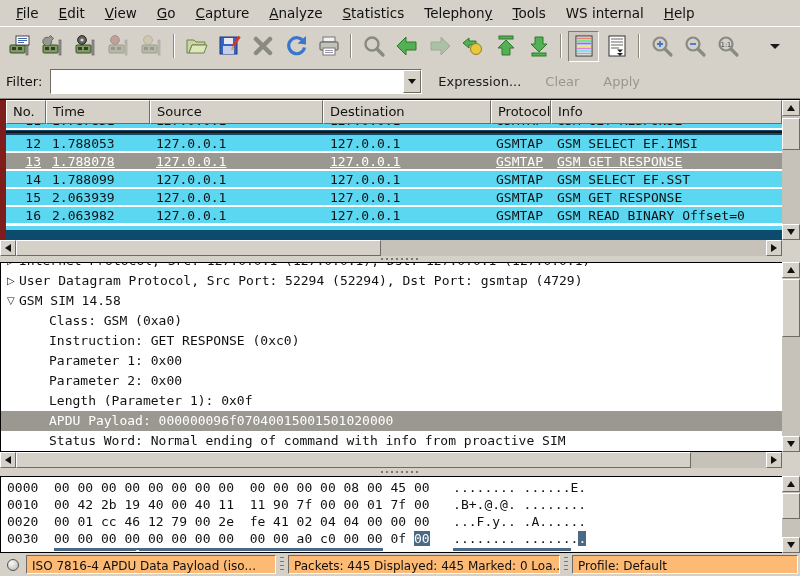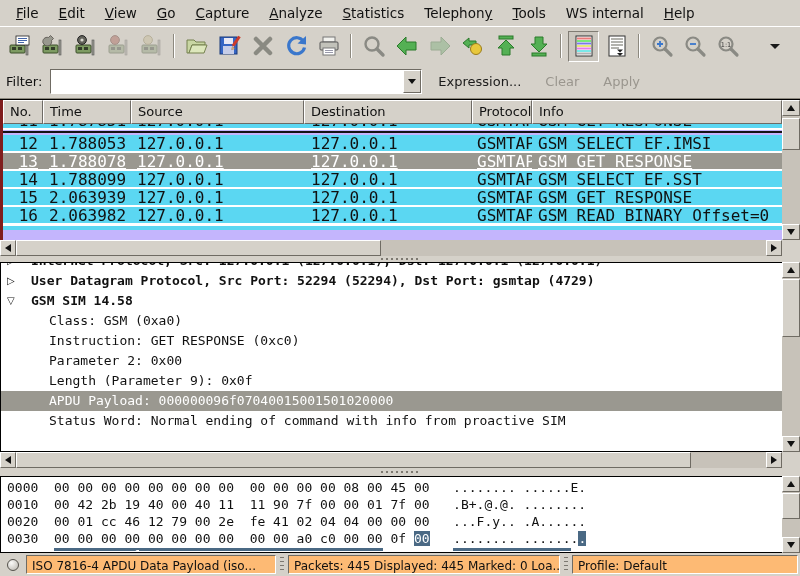--- a/index.html
+++ b/index.html
@@ -46,26 +46,26 @@
   .corner { width:18px; background:#d5d1c9; }
   .tri-up    { width:0;height:0;border-left:4px solid transparent;border-right:4px solid transparent;border-bottom:6px solid #111; }
   .tri-down-b{ width:0;height:0;border-left:4px solid transparent;border-right:4px solid transparent;border-top:6px solid #111; }
   .tri-left  { width:0;height:0;border-top:4px solid transparent;border-bottom:4px solid transparent;border-right:6px solid #111; }
   .tri-right { width:0;height:0;border-top:4px solid transparent;border-bottom:4px solid transparent;border-left:6px solid #111; }
   .tri-down-sm { width:0;height:0;border-left:4px solid transparent;border-right:4px solid transparent;border-top:5px solid #111; }
 
   
   .list-pane { height:157px; display:flex; flex-direction:column; border-top:1px solid #000; background:#fff; }
   .list-main { flex:1; display:flex; min-height:0; }
-  .list-left { flex:1; display:flex; flex-direction:column; overflow:hidden; border-left:3px solid #7f1d1d; }
+  .list-left { flex:1; display:flex; flex-direction:column; overflow:hidden; border-left:6px solid #7f1d1d; }
   .list-header { height:24px; display:flex; flex:none; }
   .hcell { background:#d5d1c9; border:1px solid; border-color:#fff #6e6a64 #6e6a64 #fff;
            font-size:13px; padding:3px 2px 0 6px; overflow:hidden; white-space:nowrap; }
-  .c0 { width:40px; } .c1 { width:88px; } .c2 { width:173px; } .c3 { width:168px; } .c4 { width:60px; } .c5 { flex:1; }
-  .rows { flex:1; font-family:"DejaVu Sans Mono", monospace; font-size:16px; background:#c4b5fd; }
+  .c0 { width:40px; } .c1 { width:104px; } .c2 { width:173px; } .c3 { width:168px; } .c4 { width:60px; } .c5 { flex:1; }
+  .rows { flex:1; font-family:"DejaVu Sans Mono", monospace; font-size:13px; background:#0c4a6e; }
   .prow { display:flex; height:18px; line-height:17px; background:#5bd7f2; border-bottom:2px solid #fff; white-space:nowrap; }
   .prow.sel { background:#9a9890; color:#fff;text-decoration:underline; }
   .pcell { overflow:hidden; white-space:pre; }
   .pcell.c0 { text-align:right; padding-right:5px; }
   .pcell.c1,.pcell.c2,.pcell.c5 { padding-left:6px; }
   .pcell.c3 { padding-left:7px; }
   .pcell.c4 { padding-left:5px; }
   .clip-row { height:7px; overflow:hidden; position:relative; }
   .clip-row .prow { position:absolute; top:-12px; left:0; right:0; }
   .row11-line { height:2px; background:#141414; margin-bottom:2px; }
@@ -78,21 +78,21 @@
           background:repeating-linear-gradient(90deg,#7c7870 0 2px, transparent 2px 5px); }
 
   
   .details-pane { height:206px; display:flex; flex-direction:column; }
   .details-main { height:190px; display:flex; }
   .details-content { flex:1; background:#fff; border:1px solid #000; border-right:none; overflow:hidden;
                      font-family:"DejaVu Sans Mono", monospace; font-size:13px; }
   .dline { height:20px; line-height:20px; white-space:nowrap; position:relative; }
   .dline.dsel { background:#9a9890; color:#fff; }
   .darrow { position:absolute; left:6px; top:0; font-family:"DejaVu Sans", sans-serif; font-size:10px; }
-  .dtext.ind0 { padding-left:30px; display:inline-block;font-weight:bold; }
+  .dtext.ind0 { padding-left:18px; display:inline-block; }
   .dtext.ind1 { padding-left:48px; display:inline-block; }
   .clip-line { height:8px; overflow:hidden; position:relative; }
   .clip-line .dline { position:absolute; top:-12px; left:0; right:0; }
 
   
   .hex-pane { height:77px; display:flex; }
   .hex-content { flex:1; background:#fff; border:1px solid #000; border-right:none; overflow:hidden;
                  padding:2px 0 0 6px; font-family:"DejaVu Sans Mono", monospace; font-size:13px; }
   .hexrow { height:17px; line-height:17px; white-space:pre; }
   .hl { background:#4a6984; color:#fff; }
@@ -412,22 +412,23 @@
   <div class="details-pane">
     <div class="details-main">
       <div class="details-content" id="details">
           <div class="clip-line">
             <div class="dline"><span class="darrow">▷</span><span class="dtext ind0">Internet Protocol, Src: 127.0.0.1 (127.0.0.1), Dst: 127.0.0.1 (127.0.0.1)</span></div>
           </div>
           <div class="dline"><span class="darrow">▷</span><span class="dtext ind0">User Datagram Protocol, Src Port: 52294 (52294), Dst Port: gsmtap (4729)</span></div>
           <div class="dline"><span class="darrow">▽</span><span class="dtext ind0">GSM SIM 14.58</span></div>
           <div class="dline"><span class="darrow"></span><span class="dtext ind1">Class: GSM (0xa0)</span></div>
           <div class="dline"><span class="darrow"></span><span class="dtext ind1">Instruction: GET RESPONSE (0xc0)</span></div>
+          <div class="dline"><span class="darrow"></span><span class="dtext ind1">Parameter 1: 0x00</span></div>
           <div class="dline"><span class="darrow"></span><span class="dtext ind1">Parameter 2: 0x00</span></div>
-          <div class="dline"><span class="darrow"></span><span class="dtext ind1">Length (Parameter 9): 0x0f</span></div>
+          <div class="dline"><span class="darrow"></span><span class="dtext ind1">Length (Parameter 1): 0x0f</span></div>
           <div class="dline dsel"><span class="darrow"></span><span class="dtext ind1">APDU Payload: 000000096f07040015001501020000</span></div>
           <div class="dline"><span class="darrow"></span><span class="dtext ind1">Status Word: Normal ending of command with info from proactive SIM</span></div>
         </div>
       <div class="vscroll">
         <div class="sb-btn">
             <span class="tri-up"></span>
           </div>
         <div class="sb-track">
             <div class="sb-thumb" style="height:58px;margin-top:1px"></div>
           </div>

